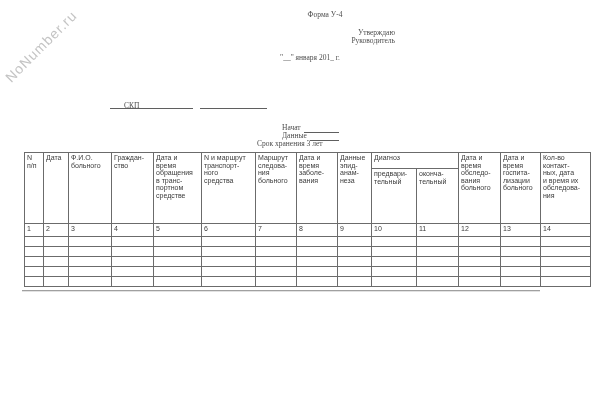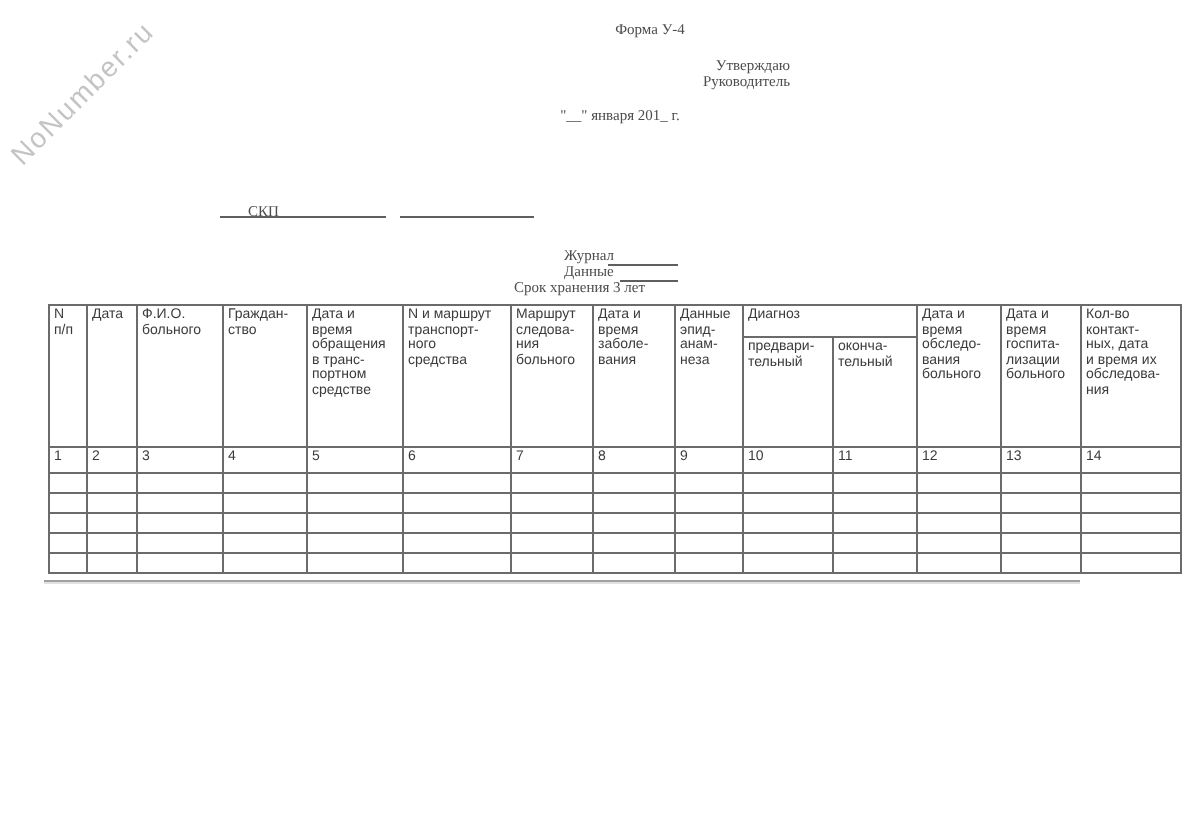--- a/index.html
+++ b/index.html
@@ -80,21 +80,21 @@
 </div>
 
 <div class="mono skp-row">
   <span class="skp-label">СКП</span>
   <span class="blank skp-b1"></span>
   <span class="blank skp-b2"></span>
 </div>
 
 <div class="mono start-block">
   <div class="sb-line">
-    <span style="position:absolute;left:27px;">Журнал</span>
+    <span style="position:absolute;left:27px;">Начат</span>
     <span class="blank nb"></span>
   </div>
   <div class="sb-line">
     <span style="position:absolute;left:27px;">Данные</span>
     <span class="blank ob"></span>
   </div>
   <div class="sb-line">
     <span style="position:absolute;left:2px;white-space:nowrap;">Срок хранения 3 лет</span>
   </div>
 </div>

